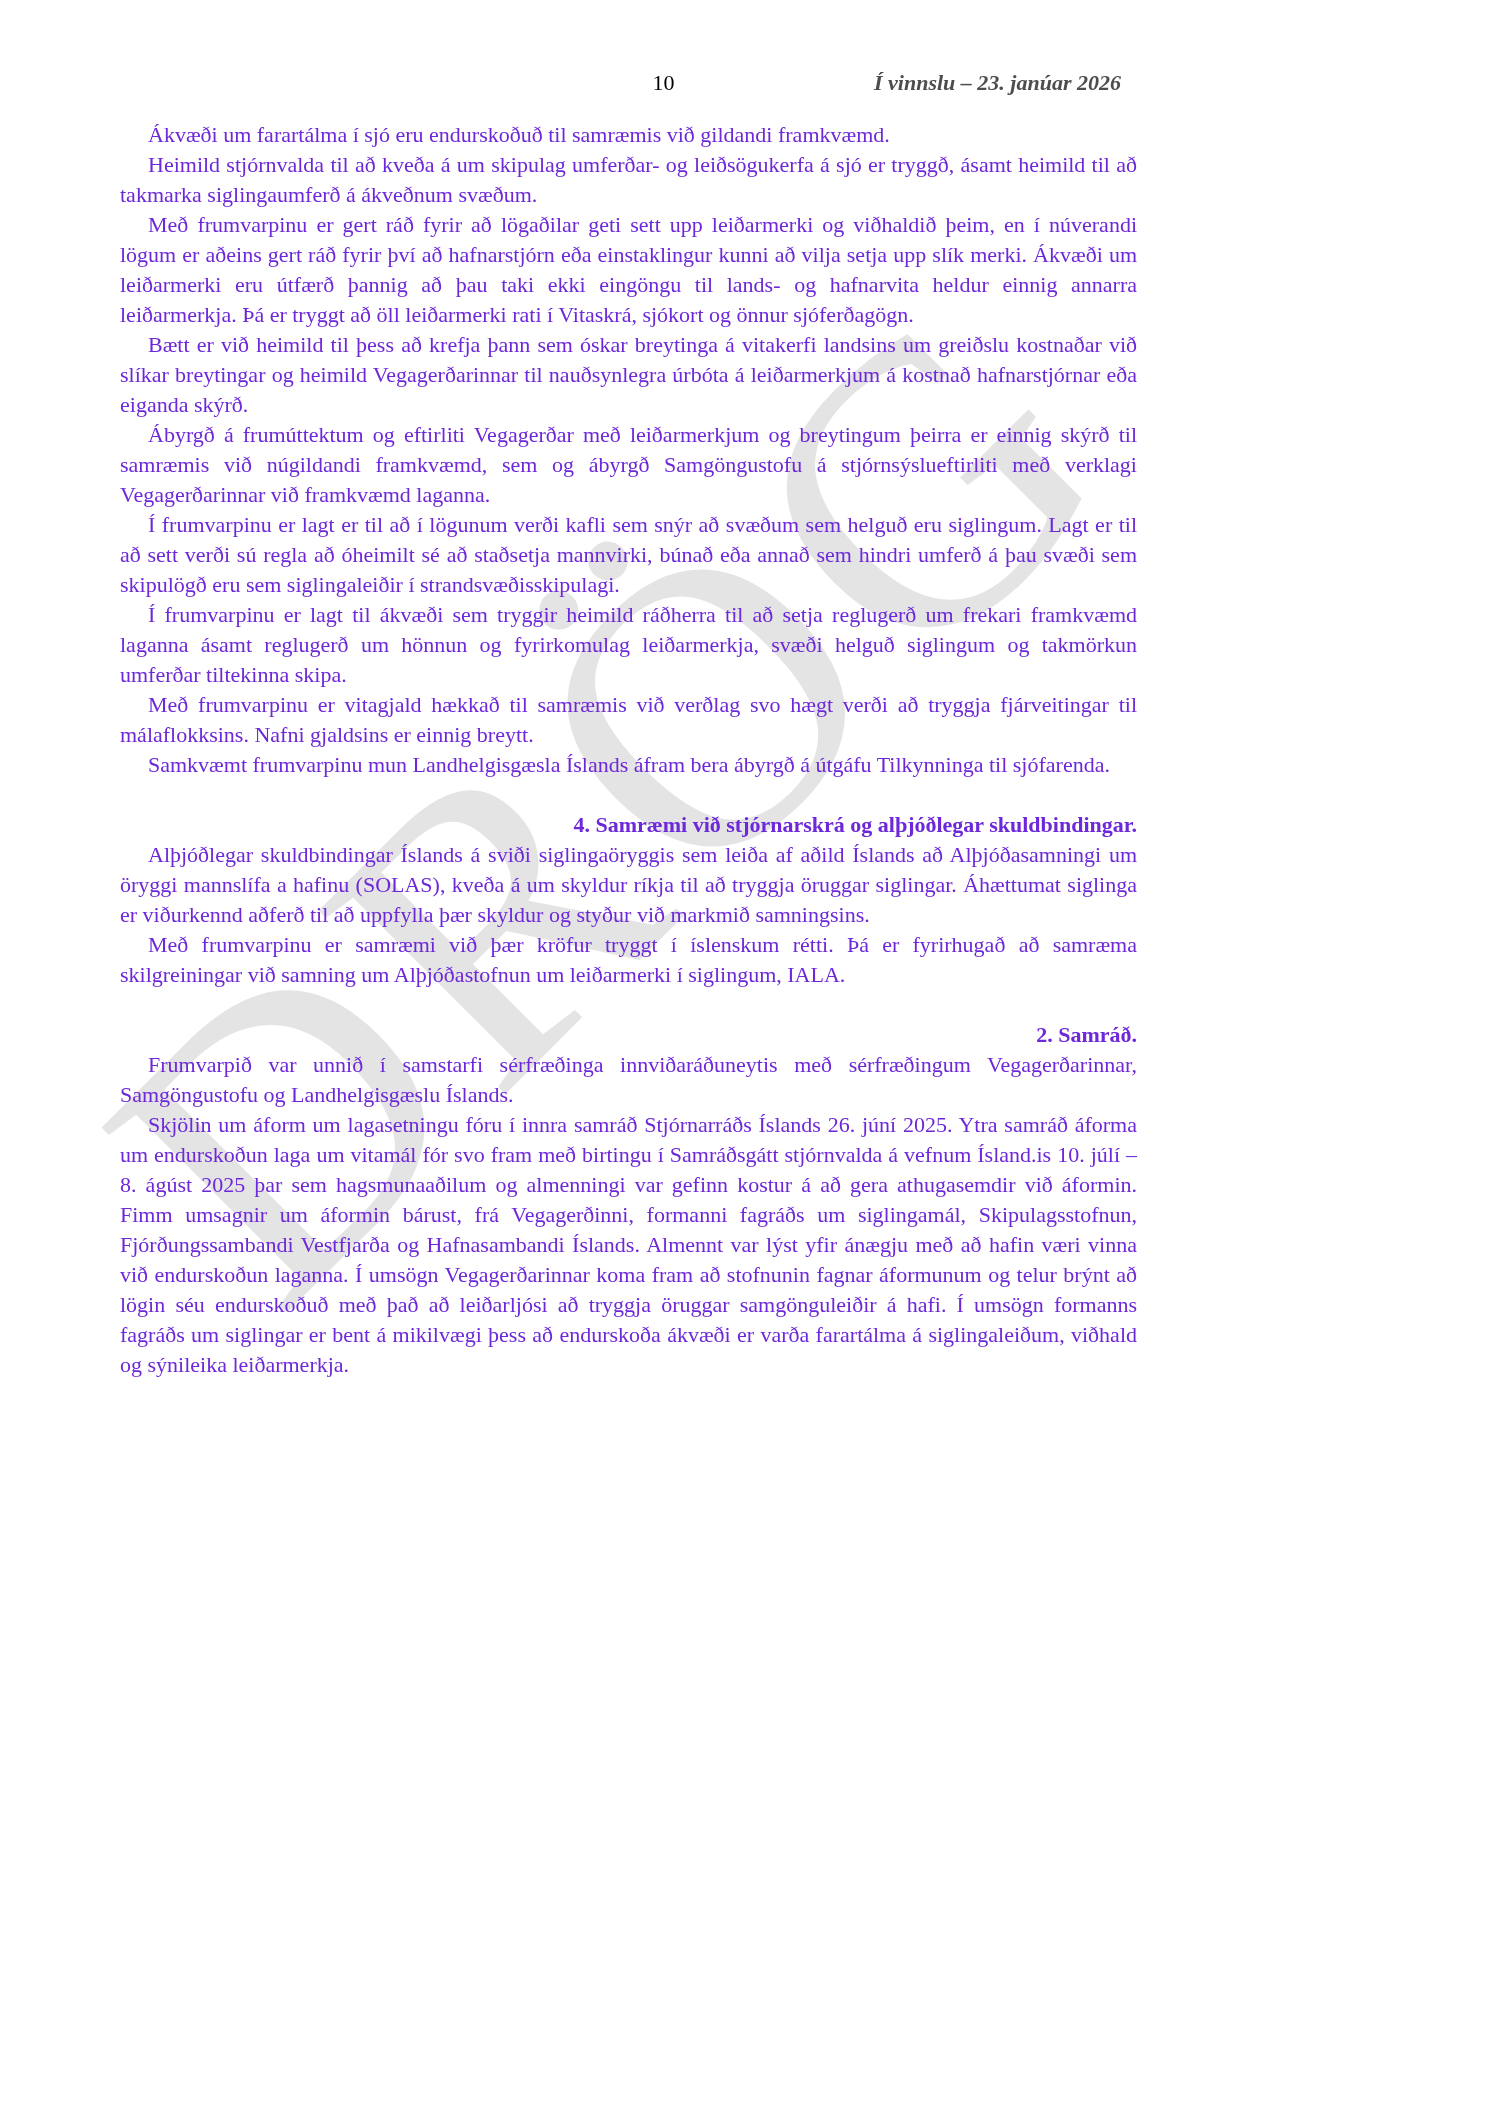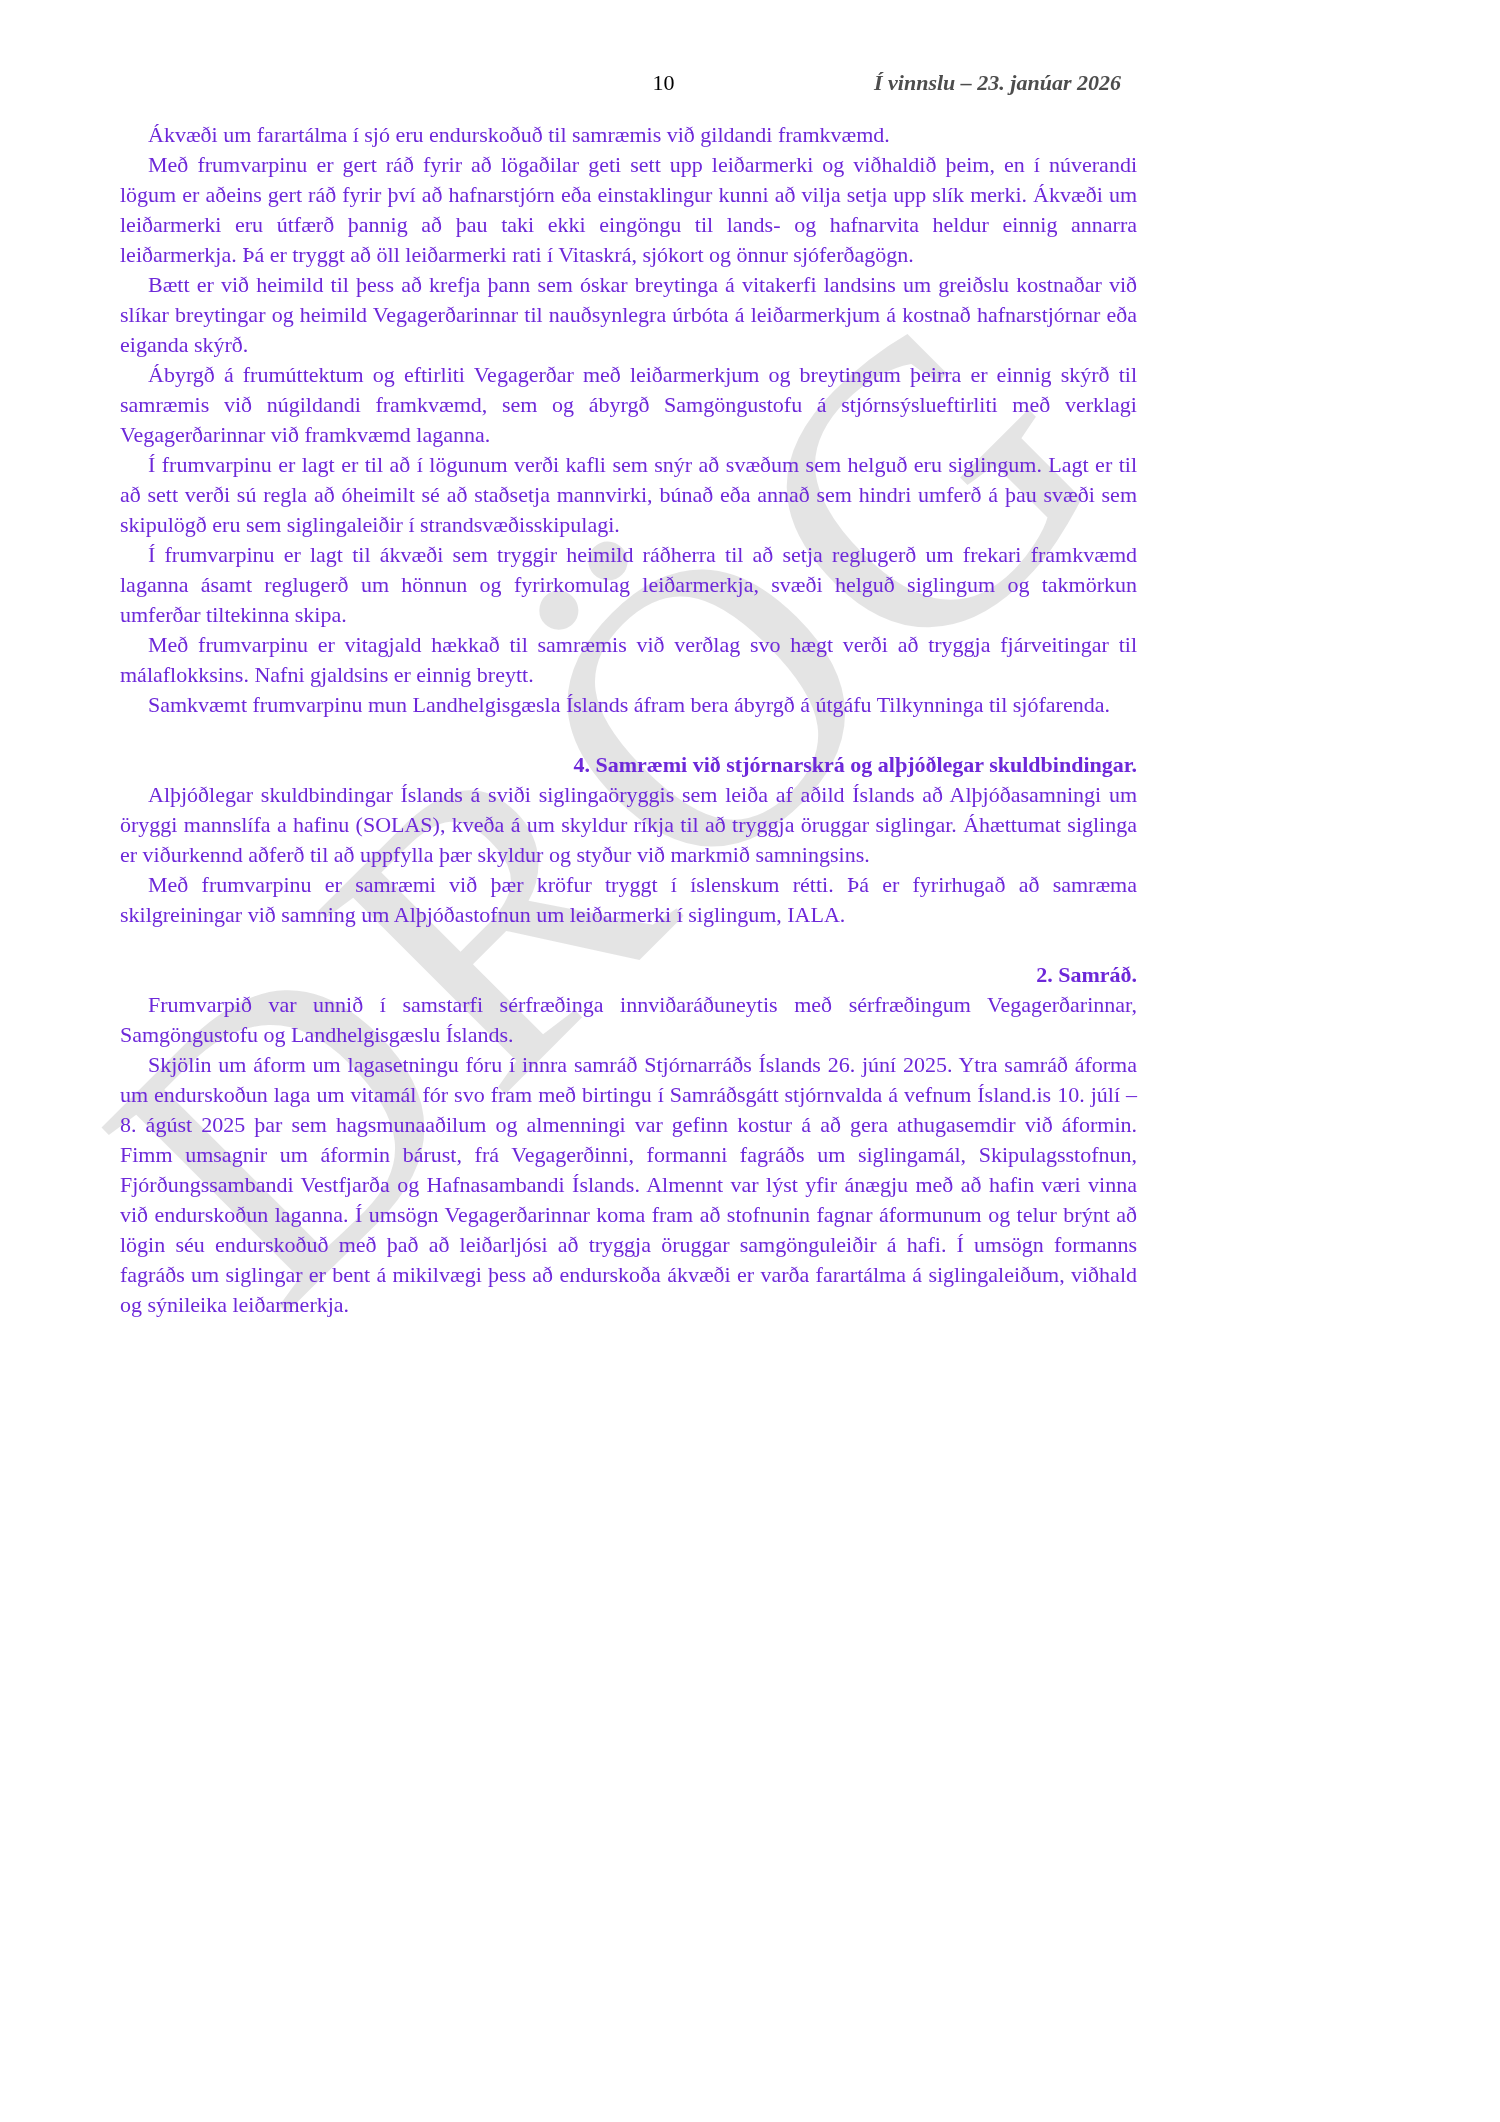--- a/index.html
+++ b/index.html
@@ -92,20 +92,21 @@
 
   <div class="watermark" style="color: rgba(130, 130, 130, 0.22);">DRÖG</div>
 
   <div class="header">
     <span class="page-number">10</span>
     <span class="status" style="color: rgb(77, 77, 77);">Í vinnslu – 23. janúar 2026</span>
   </div>
 
   <div class="doc-body" style="color: #6d28d9;">
       <p class="para">Ákvæði um farartálma í sjó eru endurskoðuð til samræmis við gildandi framkvæmd.</p>
+      <p class="para">Heimild stjórnvalda til að kveða á um skipulag umferðar- og leiðsögukerfa á sjó er tryggð, ásamt heimild til að takmarka siglingaumferð á ákveðnum svæðum.</p>
       <p class="para">Með frumvarpinu er gert ráð fyrir að lögaðilar geti sett upp leiðarmerki og viðhaldið þeim, en í núverandi lögum er aðeins gert ráð fyrir því að hafnarstjórn eða einstaklingur kunni að vilja setja upp slík merki. Ákvæði um leiðarmerki eru útfærð þannig að þau taki ekki eingöngu til lands- og hafnarvita heldur einnig annarra leiðarmerkja. Þá er tryggt að öll leiðarmerki rati í Vitaskrá, sjókort og önnur sjóferðagögn.</p>
       <p class="para">Bætt er við heimild til þess að krefja þann sem óskar breytinga á vitakerfi landsins um greiðslu kostnaðar við slíkar breytingar og heimild Vegagerðarinnar til nauðsynlegra úrbóta á leiðarmerkjum á kostnað hafnarstjórnar eða eiganda skýrð.</p>
       <p class="para">Ábyrgð á frumúttektum og eftirliti Vegagerðar með leiðarmerkjum og breytingum þeirra er einnig skýrð til samræmis við núgildandi framkvæmd, sem og ábyrgð Samgöngustofu á stjórnsýslueftirliti með verklagi Vegagerðarinnar við framkvæmd laganna.</p>
       <p class="para">Í frumvarpinu er lagt er til að í lögunum verði kafli sem snýr að svæðum sem helguð eru siglingum. Lagt er til að sett verði sú regla að óheimilt sé að staðsetja mannvirki, búnað eða annað sem hindri umferð á þau svæði sem skipulögð eru sem siglingaleiðir í strandsvæðisskipulagi.</p>
       <p class="para">Í frumvarpinu er lagt til ákvæði sem tryggir heimild ráðherra til að setja reglugerð um frekari framkvæmd laganna ásamt reglugerð um hönnun og fyrirkomulag leiðarmerkja, svæði helguð siglingum og takmörkun umferðar tiltekinna skipa.</p>
       <p class="para">Með frumvarpinu er vitagjald hækkað til samræmis við verðlag svo hægt verði að tryggja fjárveitingar til málaflokksins. Nafni gjaldsins er einnig breytt.</p>
       <p class="para">Samkvæmt frumvarpinu mun Landhelgisgæsla Íslands áfram bera ábyrgð á útgáfu Tilkynninga til sjófarenda.</p>
       <p class="heading">4. Samræmi við stjórnarskrá og alþjóðlegar skuldbindingar.</p>
       <p class="para">Alþjóðlegar skuldbindingar Íslands á sviði siglingaöryggis sem leiða af aðild Íslands að Alþjóðasamningi um öryggi mannslífa a hafinu (SOLAS), kveða á um skyldur ríkja til að tryggja öruggar siglingar. Áhættumat siglinga er viðurkennd aðferð til að uppfylla þær skyldur og styður við markmið samningsins.</p>
       <p class="para">Með frumvarpinu er samræmi við þær kröfur tryggt í íslenskum rétti. Þá er fyrirhugað að samræma skilgreiningar við samning um Alþjóðastofnun um leiðarmerki í siglingum, IALA.</p>

